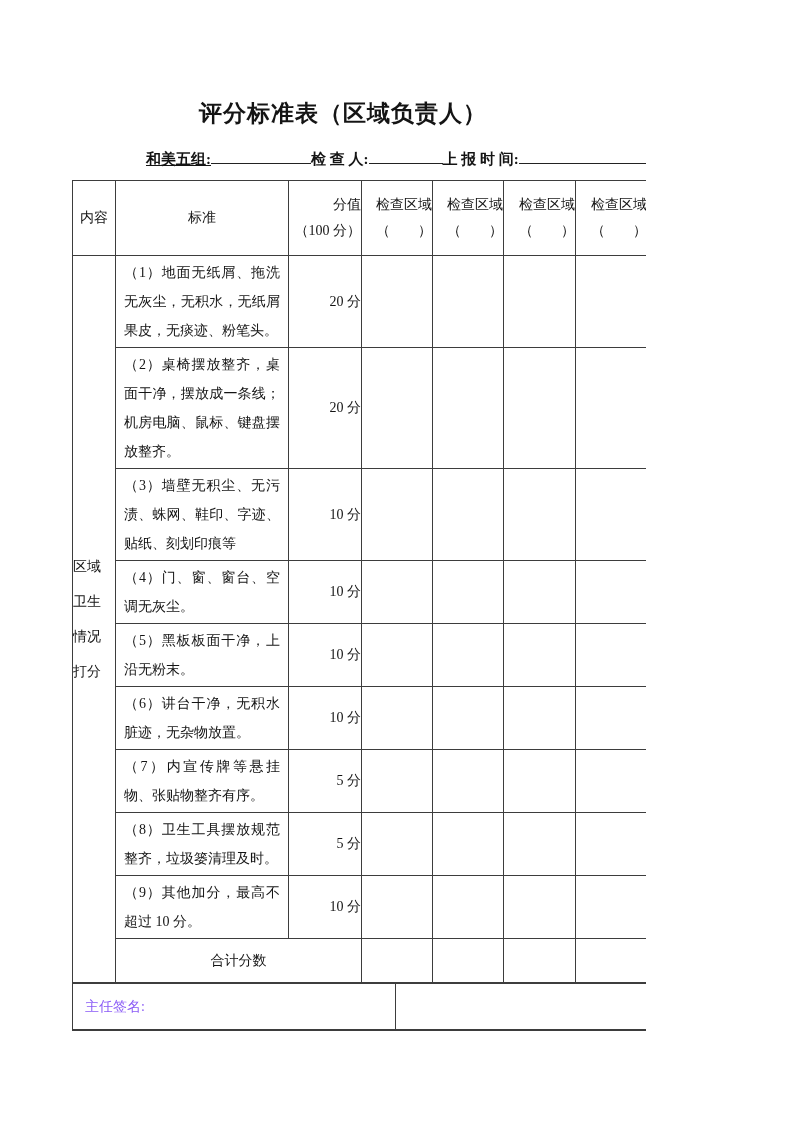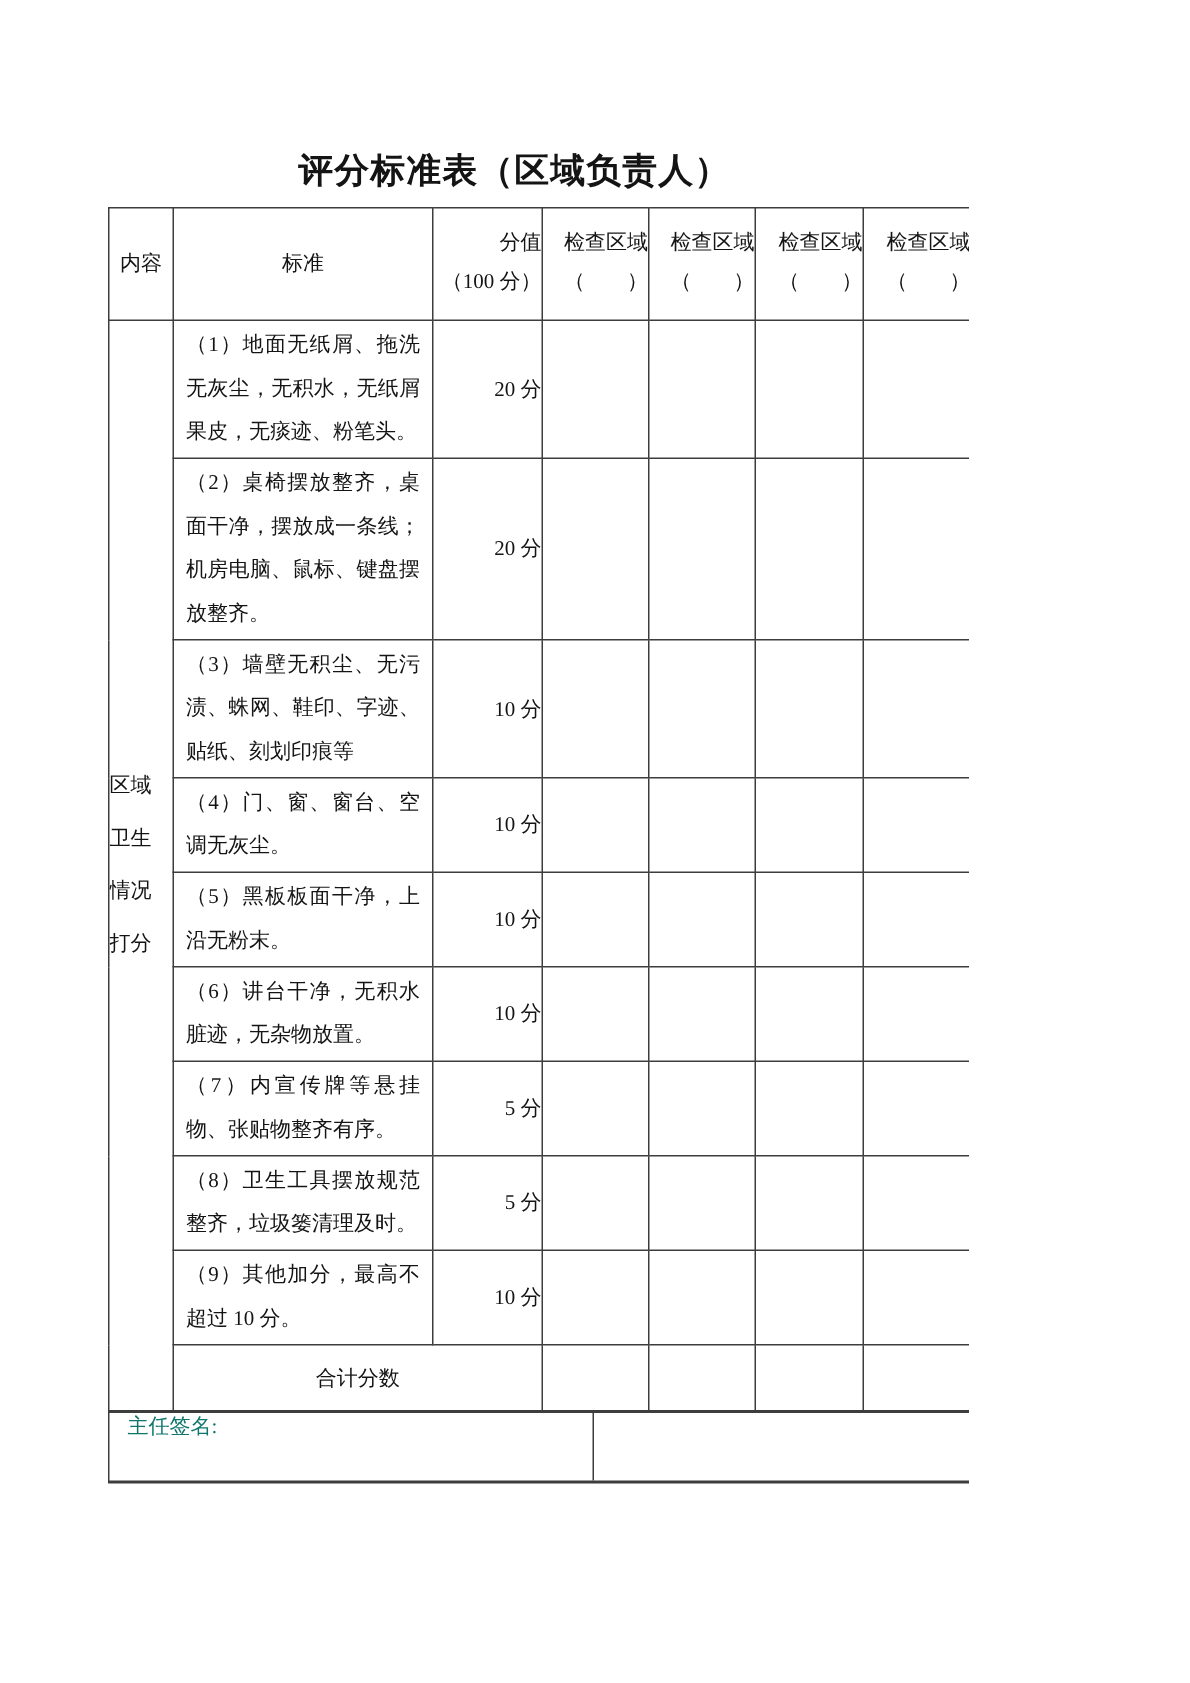--- a/index.html
+++ b/index.html
@@ -80,34 +80,36 @@
     display: flex;
     width: 650px;
     margin: -1px 0 0 72px;
     height: 49px;
     border: 1px solid #3d3d3d;
     border-top-width: 2px;
     border-bottom-width: 2px;
   }
   .footer-cell {
     display: flex;
+    align-items: center;
     padding-left: 12px;
     font-size: 14px;
-    color: #0f766e;
+    color: #8b5cf6;
   }
   .footer-cell-left  { width: 323px; border-right: 1px solid #3d3d3d; }
   .footer-cell-right { flex: 1; }
 </style>
 </head>
 <body>
 
 <div class="page">
 
   <div class="doc-title">评分标准表（区域负责人）</div>
 
+  <div class="info-line"><span class="lbl underlined">和美五组:</span><span class="blank-line blank-1"></span><span class="lbl">检 查 人:</span><span class="blank-line blank-2"></span><span class="lbl">上 报 时 间:</span><span class="blank-line blank-3"></span></div>
 
   <table class="score-table">
     <colgroup>
       <col style="width:43px">
         <col style="width:173px">
         <col style="width:73px">
       <col style="width:71px">
         <col style="width:71px">
         <col style="width:72px">
         <col style="width:72px">

